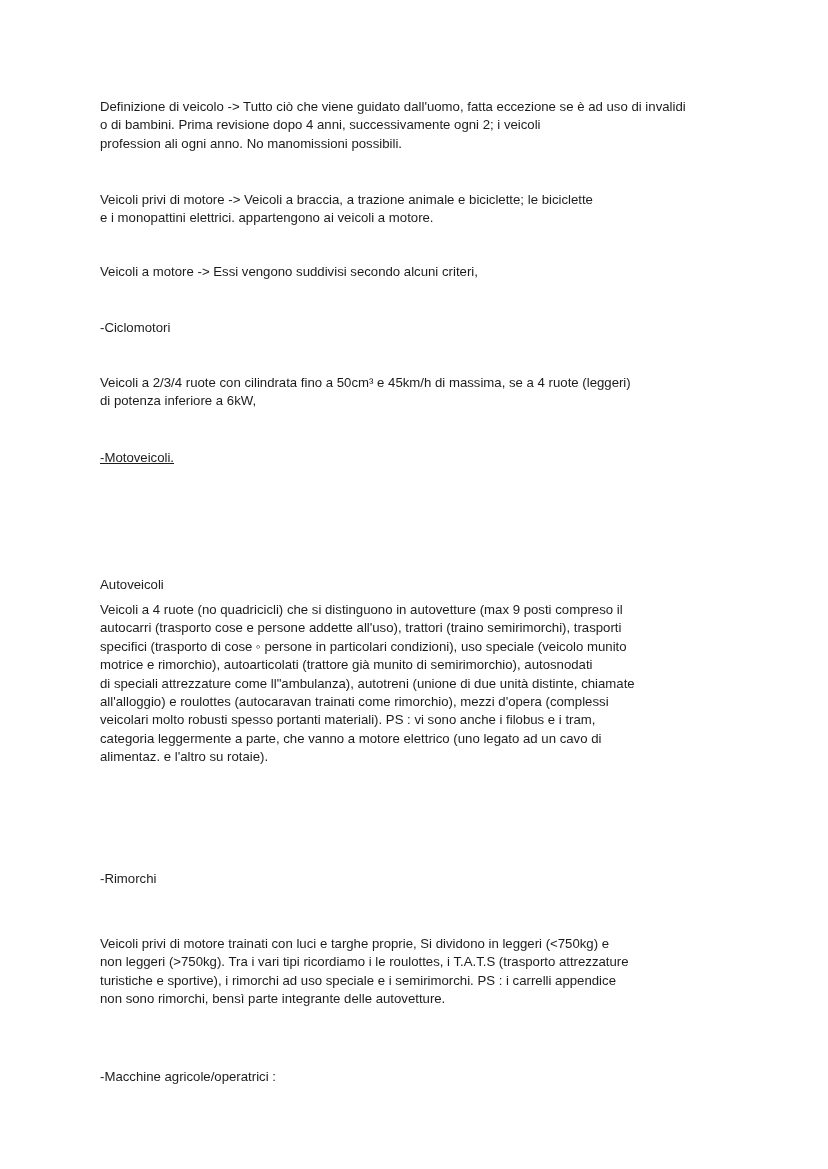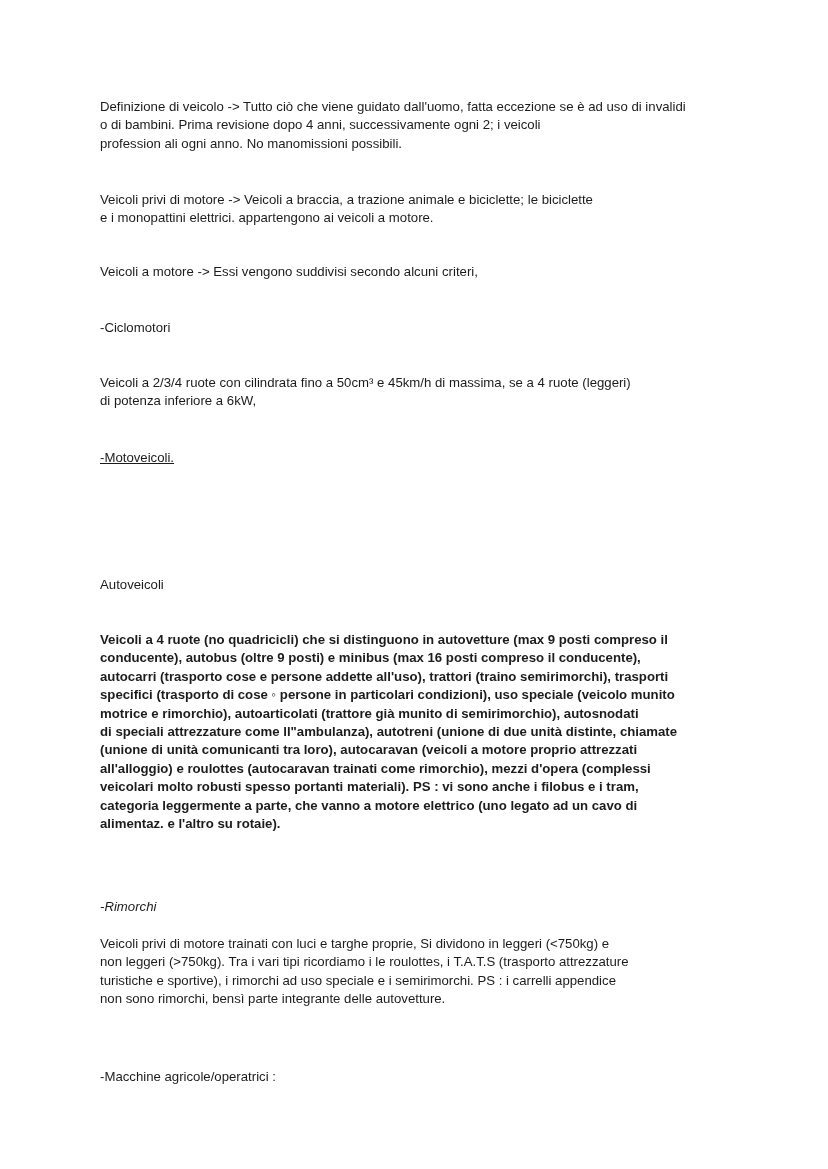--- a/index.html
+++ b/index.html
@@ -66,35 +66,33 @@
 
   <div class="block" style="top:449px;text-decoration:underline;">
     <span class="line">-Motoveicoli.</span>
   </div>
 
 
   <div class="block" style="top:576px;">
     <span class="line">Autoveicoli</span>
   </div>
 
-  <div class="block" style="top:631px;font-weight:bold;">
+  <div class="block" style="top:601px;">
     <span class="line">Veicoli a 4 ruote (no quadricicli) che si distinguono in autovetture (max 9 posti compreso il</span>
-    <span class="line">conducente), autobus (oltre 9 posti) e minibus (max 16 posti compreso il conducente),</span>
     <span class="line">autocarri (trasporto cose e persone addette all'uso), trattori (traino semirimorchi), trasporti</span>
     <span class="line">specifici (trasporto di cose ◦ persone in particolari condizioni), uso speciale (veicolo munito</span>
     <span class="line">motrice e rimorchio), autoarticolati (trattore già munito di semirimorchio), autosnodati</span>
     <span class="line">di speciali attrezzature come ll"ambulanza), autotreni (unione di due unità distinte, chiamate</span>
-    <span class="line">(unione di unità comunicanti tra loro), autocaravan (veicoli a motore proprio attrezzati</span>
     <span class="line">all'alloggio) e roulottes (autocaravan trainati come rimorchio), mezzi d'opera (complessi</span>
     <span class="line">veicolari molto robusti spesso portanti materiali). PS : vi sono anche i filobus e i tram,</span>
     <span class="line">categoria leggermente a parte, che vanno a motore elettrico (uno legato ad un cavo di</span>
     <span class="line">alimentaz. e l'altro su rotaie).</span>
   </div>
 
-  <div class="block" style="top:898px;font-style:italic;">
+  <div class="block" style="top:870px;">
     <span class="line">-Rimorchi</span>
   </div>
 
   <div class="block" style="top:935px;">
     <span class="line">Veicoli privi di motore trainati con luci e targhe proprie, Si dividono in leggeri (&lt;750kg) e</span>
     <span class="line">non leggeri (&gt;750kg). Tra i vari tipi ricordiamo i le roulottes, i T.A.T.S (trasporto attrezzature</span>
     <span class="line">turistiche e sportive), i rimorchi ad uso speciale e i semirimorchi. PS : i carrelli appendice</span>
     <span class="line">non sono rimorchi, bensì parte integrante delle autovetture.</span>
   </div>
 

